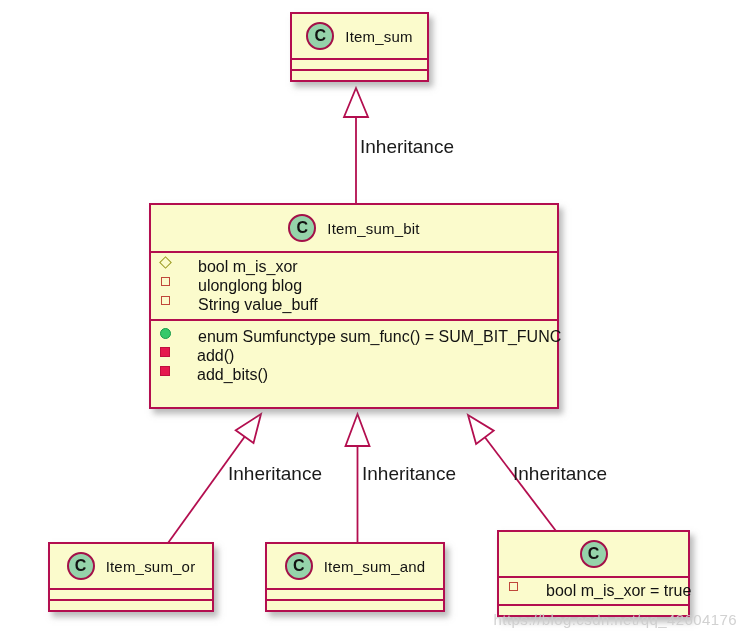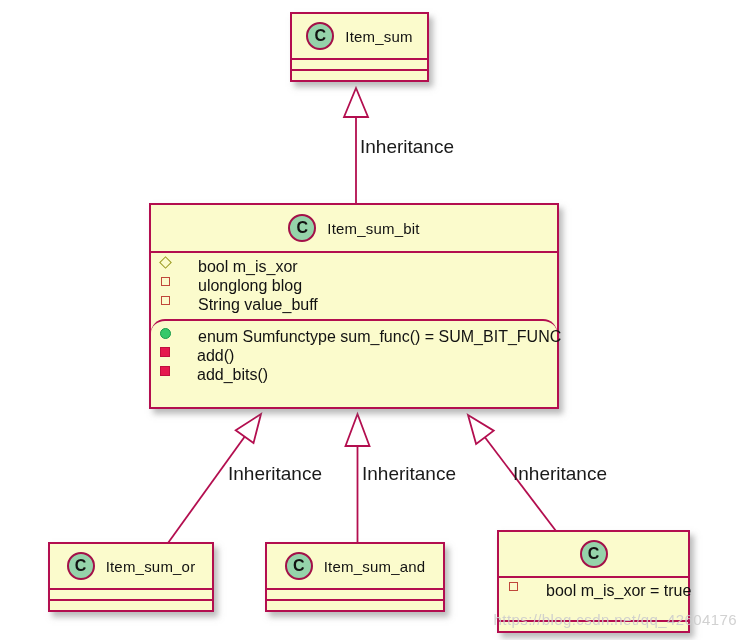--- a/index.html
+++ b/index.html
@@ -80,21 +80,21 @@
       </div>
       <div class="member">
         <span class="ic sq-open"></span>
         <span>ulonglong blog</span>
       </div>
       <div class="member">
         <span class="ic sq-open"></span>
         <span>String value_buff</span>
       </div>
     </div>
-    <div class="comp members" style="height:88px;padding-top:7px;border-radius:14px;">
+    <div class="comp members" style="height:88px;padding-top:7px;">
       <div class="member">
         <span class="ic circ"></span>
         <span>enum Sumfunctype sum_func() = SUM_BIT_FUNC</span>
       </div>
       <div class="member">
         <span class="ic sq-fill"></span>
         <span>add()</span>
       </div>
       <div class="member">
         <span class="ic sq-fill"></span>
@@ -118,21 +118,21 @@
       <span class="ctitle">Item_sum_and</span>
     </div>
     <div class="comp empty"></div>
     <div class="comp empty"></div>
   </div>
 
   <div class="cbox" style="left:497px;top:530px;width:193px;">
     <div class="chead small">
       <span class="ccircle">C</span>
     </div>
-    <div class="comp members" style="height:44px;padding-top:4px;">
+    <div class="comp members" style="height:28px;padding-top:4px;">
       <div class="member">
         <span class="ic sq-open"></span>
         <span>bool m_is_xor = true</span>
       </div>
     </div>
     <div class="comp empty"></div>
   </div>
 
   <div class="edge-label" style="left:360px;top:136px;">Inheritance</div>
   <div class="edge-label" style="left:228px;top:463px;">Inheritance</div>

